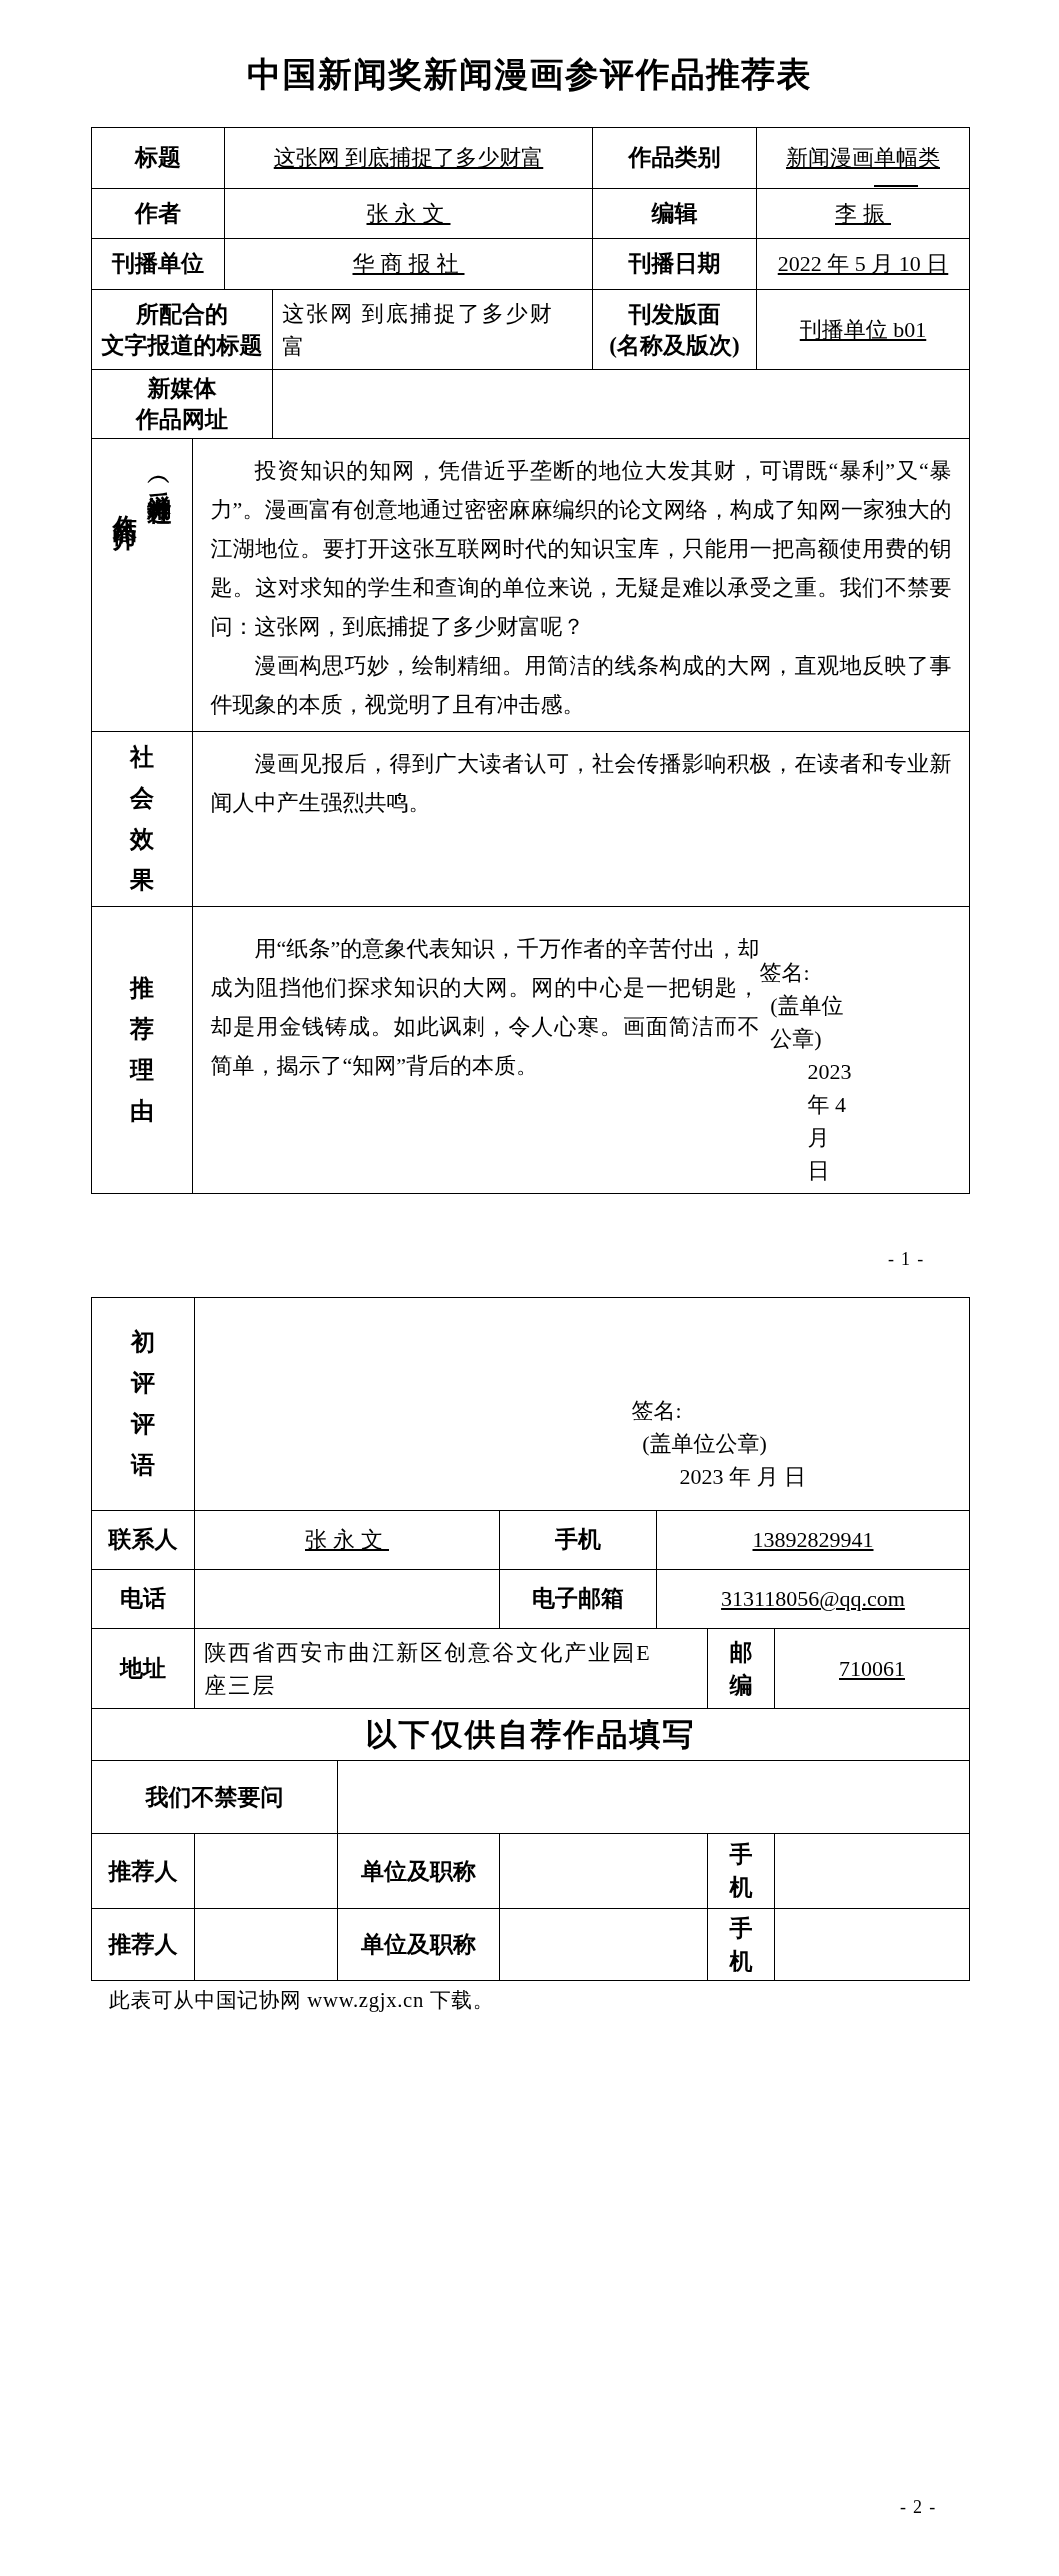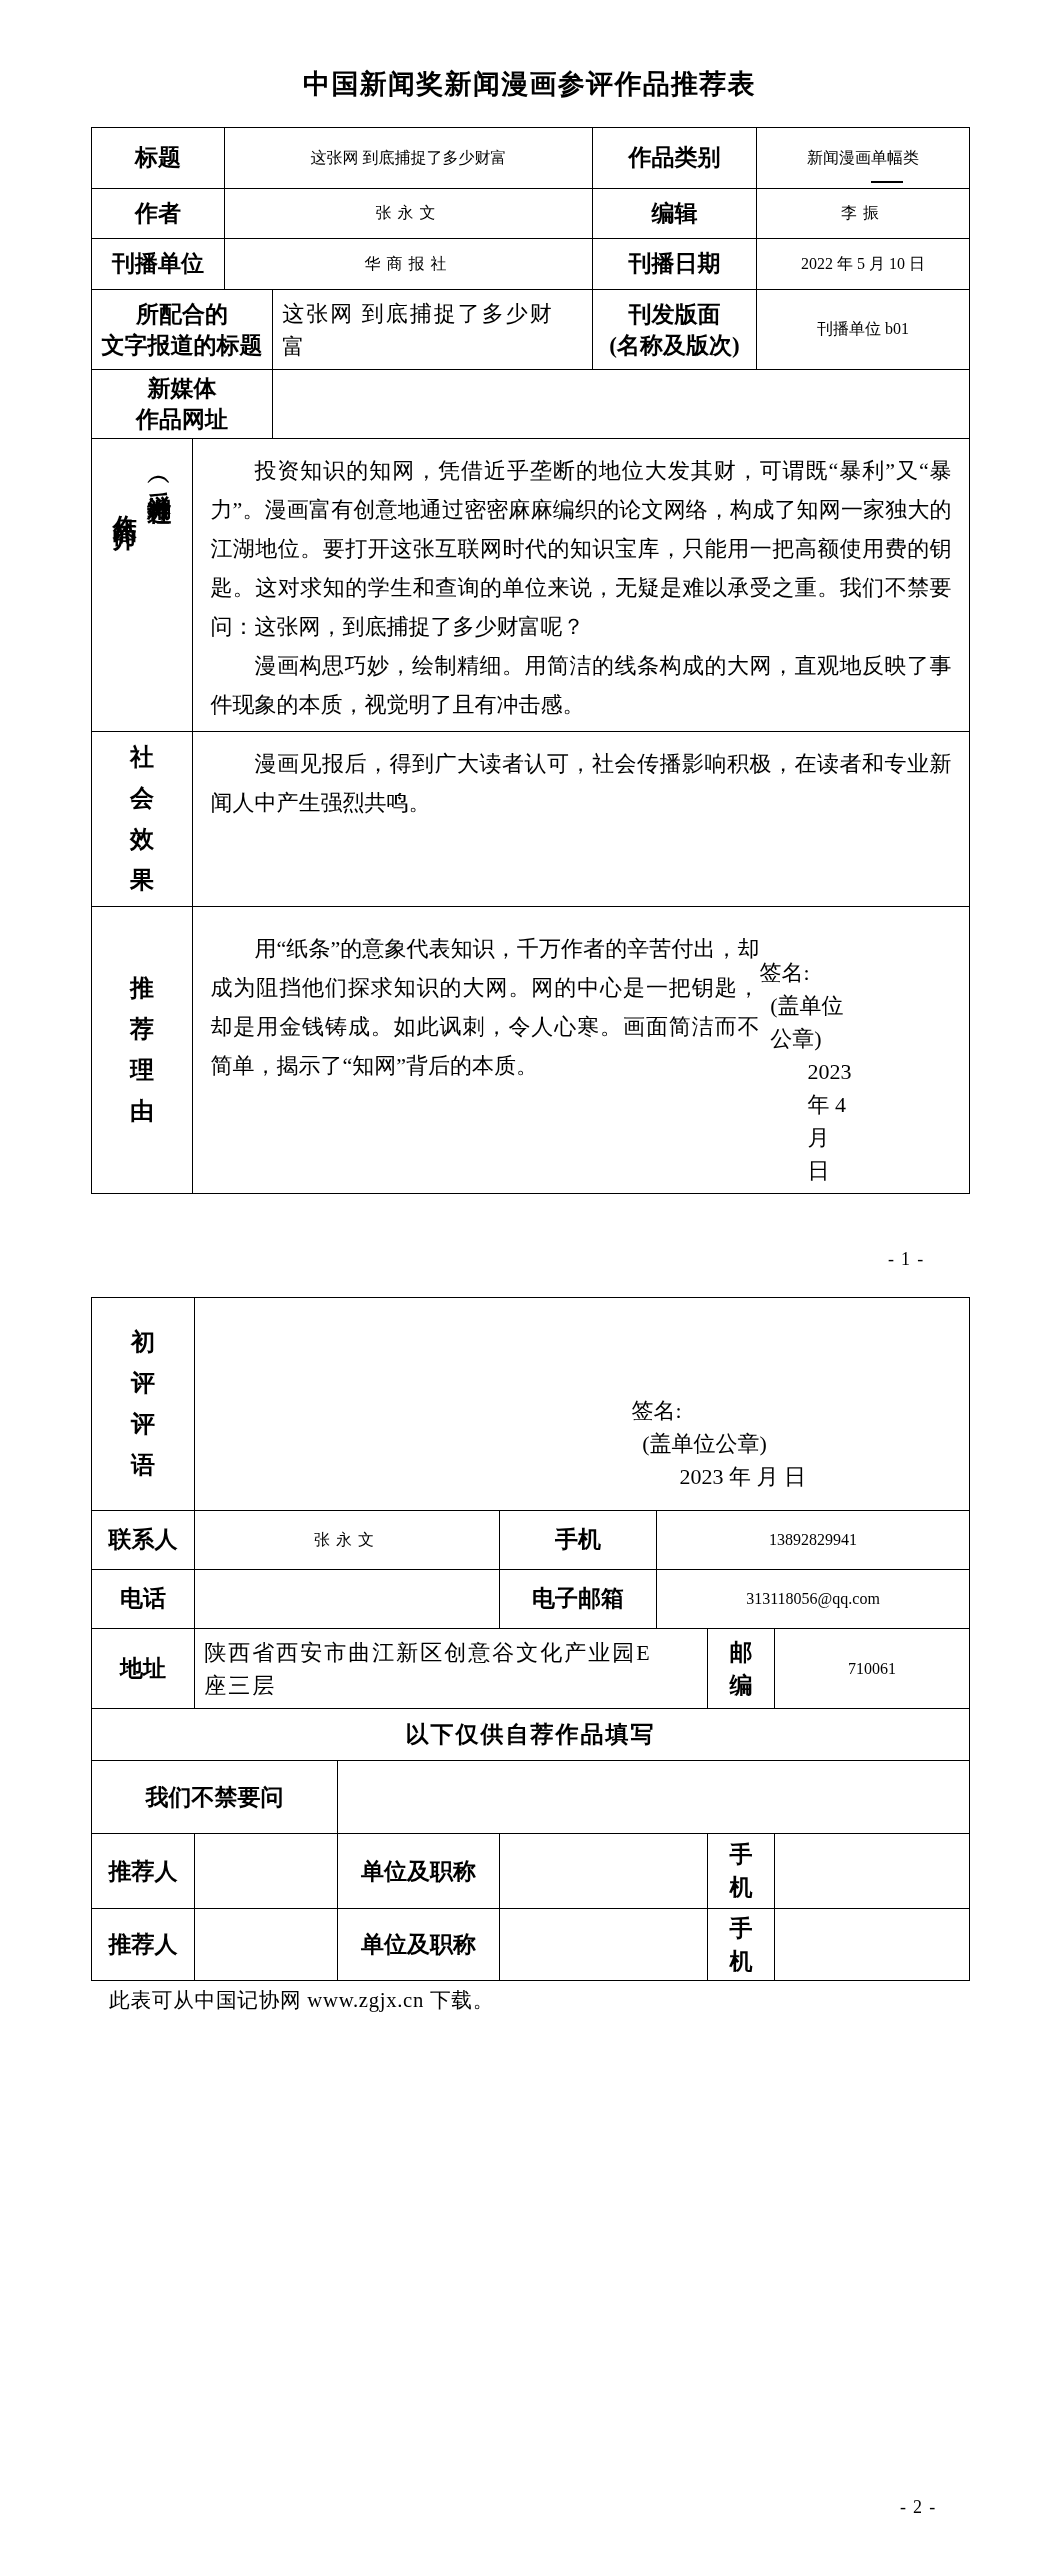--- a/index.html
+++ b/index.html
@@ -6,23 +6,23 @@
   .page{
     position:relative;
     width:1059px;
     height:2576px;
     background:#ffffff;
     font-family:"Liberation Serif","DejaVu Serif",serif;
     color:#000;
   }
   .doc-title{
     position:absolute;
-    top:66px; left:0; width:100%;
+    top:52px; left:0; width:100%;
     text-align:center;
-    font-size:27px;
+    font-size:34px;
     font-weight:bold;
     letter-spacing:1.3px;
   }
   table.form{
     position:absolute;
     left:91px;
     width:878px;
     border-collapse:collapse;
     table-layout:fixed;
   }
@@ -35,21 +35,21 @@
     text-align:center;
     vertical-align:middle;
     overflow:hidden;
   }
   td.lbl{
     font-weight:bold;
     font-size:23px;
     white-space:pre-line;
     line-height:1.35;
   }
-  td.val{font-size:16px;}
+  td.val{font-size:22px;text-decoration:underline;}
   .spread{letter-spacing:6px;}
   td.left-top{
     text-align:left;
     vertical-align:top;
     white-space:pre-line;
     padding:6.7px 9.3px;
     letter-spacing:2px;
     line-height:1.5;
   }
   td.vlabel{
@@ -101,21 +101,21 @@
     height:100%;
   }
   .review-cell{
     text-align:left;
     vertical-align:bottom;
     padding:6.7px 17.4px 17.4px 17.4px;
   }
   .social-cell{padding-top:27px;}
   .center-note{
     font-weight:bold;
-    font-size:23px;
+    font-size:31px;
     letter-spacing:2px;
   }
   .vsmall{
     white-space:pre-line;
     line-height:33px;
     font-weight:bold;
     font-size:23px;
     padding:0;
   }
   .underline-part{

